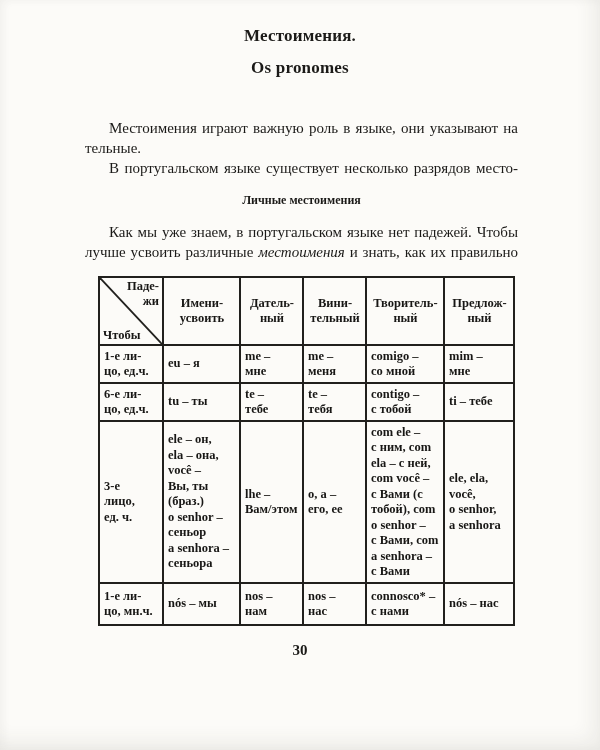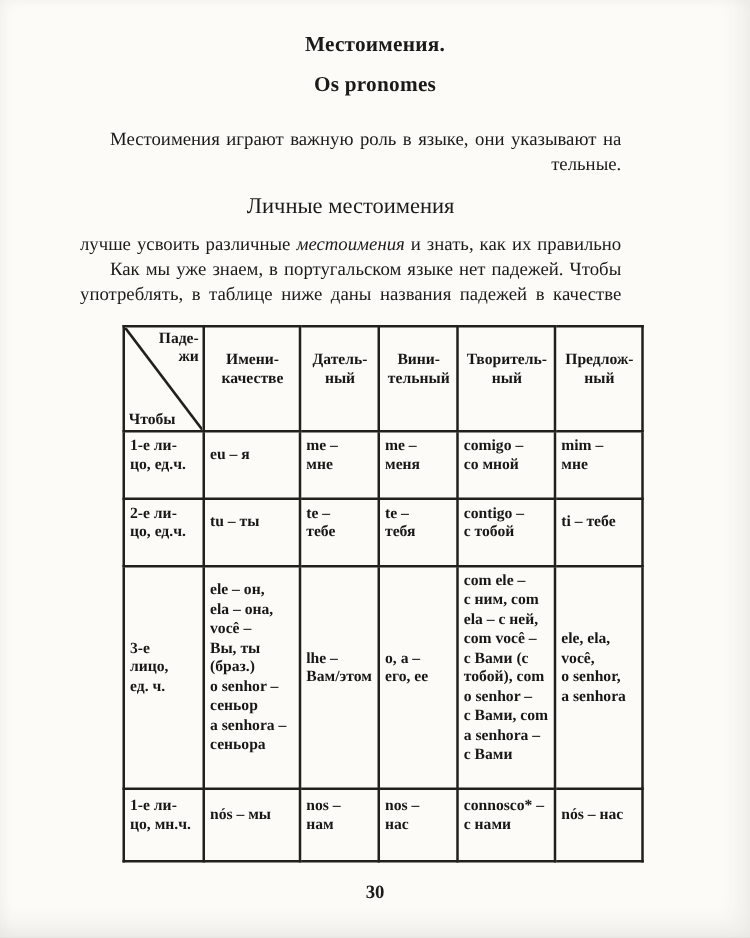--- a/index.html
+++ b/index.html
@@ -15,44 +15,44 @@
     background:#fcfbf8;
     color:#1b1a18;
     padding-top:26px;
     box-shadow:inset -8px -10px 18px rgba(60,55,45,0.07), inset 3px 0 10px rgba(60,55,45,0.04);
     overflow:hidden;
   }
   h1,h2{
     margin:0;text-align:center;font-size:17px;font-weight:bold;letter-spacing:.2px;
   }
   h1{margin-bottom:12px;}
-  h2{margin-bottom:24px;}
+  h2{margin-bottom:40px;}
   .content{
-    width:433px;margin-left:64px;
+    width:433px;margin-left:85px;
     font-size:15px;line-height:20px;
   }
   .bline{min-height:20px;}
   .j{text-align:justify;text-align-last:justify;}
-  .l{text-align:right;}
+  .l{text-align:left;}
   .ind{text-indent:24px;}
   .it{font-style:italic;}
   h3{
     margin:12px 0 12px 0;text-align:center;
-    font-size:18px;font-weight:normal;
+    font-size:12px;font-weight:bold;
   }
   table.decl{
     border-collapse:collapse;table-layout:fixed;
     margin:14px 0 0 98px;
     width:415px;
     font-size:12.5px;line-height:15.5px;font-weight:bold;
     color:#181715;
   }
   table.decl td{
     border:2px solid #21201d;
-    padding:2px 3px 18px 4px;
+    padding:2px 3px 2px 4px;
     vertical-align:middle;
     white-space:pre-line;
     overflow:hidden;
   }
   table.decl td.hdr{text-align:center;vertical-align:middle;}
   tr.hrow td{height:44px;}
   tr.r1 td{height:32px;}
   tr.r2 td{height:32px;}
   tr.r3 td{height:156px;}
   tr.r4 td{height:36px;}
@@ -74,28 +74,28 @@
   <h2>Os pronomes</h2>
 
   <div class="content">
 
     <div>
       <div class="bline j ind"><span>Местоимения играют важную роль в языке, они указывают на</span></div>
       <div class="bline l"><span>тельные.</span></div>
     </div>
 
     <div>
+      <div class="bline j ind"><span>В португальском языке существует несколько разрядов место-</span></div>
     </div>
 
     <h3>Личные местоимения</h3>
 
     <div>
+      <div class="bline j ind"><span>Как мы уже знаем, в португальском языке нет падежей. Чтобы</span></div>
       <div class="bline j"><span>лучше усвоить различные </span><span class="it">местоимения</span><span> и знать, как их правильно</span></div>
-      <div class="bline j ind"><span>Как мы уже знаем, в португальском языке нет падежей. Чтобы</span></div>
-      <div class="bline j"><span>употреблять, в таблице ниже даны названия падежей в качестве</span></div>
     </div>
 
   </div>
 
   <table class="decl">
     <colgroup>
       <col style="width:64px">
         <col style="width:77px">
         <col style="width:63px">
       <col style="width:63px">
@@ -105,21 +105,21 @@
     <tbody>
       <tr class="hrow">
         <td class="corner">
           <svg viewBox="0 0 64 48" preserveAspectRatio="none">
               <line x1="0" y1="0" x2="64" y2="48" stroke="#21201d" stroke-width="1.6"></line>
             </svg>
           <span class="corner-top"><span>Паде-</span><br><span>жи</span></span>
           <span class="corner-bottom">Чтобы</span>
         </td>
         <td class="hdr">Имени-
-качестве</td>
+усвоить</td>
         <td class="hdr">Датель-
 ный</td>
         <td class="hdr">Вини-
 тельный</td>
         <td class="hdr">Творитель-
 ный</td>
         <td class="hdr">Предлож-
 ный</td>
       </tr>
       <tr class="r1">
@@ -129,21 +129,21 @@
         <td>me –
 мне</td>
         <td>me –
 меня</td>
         <td>comigo –
 со мной</td>
         <td>mim –
 мне</td>
       </tr>
       <tr class="r2">
-        <td>2-е ли-
+        <td>6-е ли-
 цо, ед.ч.</td>
         <td>tu – ты</td>
         <td>te –
 тебе</td>
         <td>te –
 тебя</td>
         <td>contigo –
 с тобой</td>
         <td>ti – тебе</td>
       </tr>

